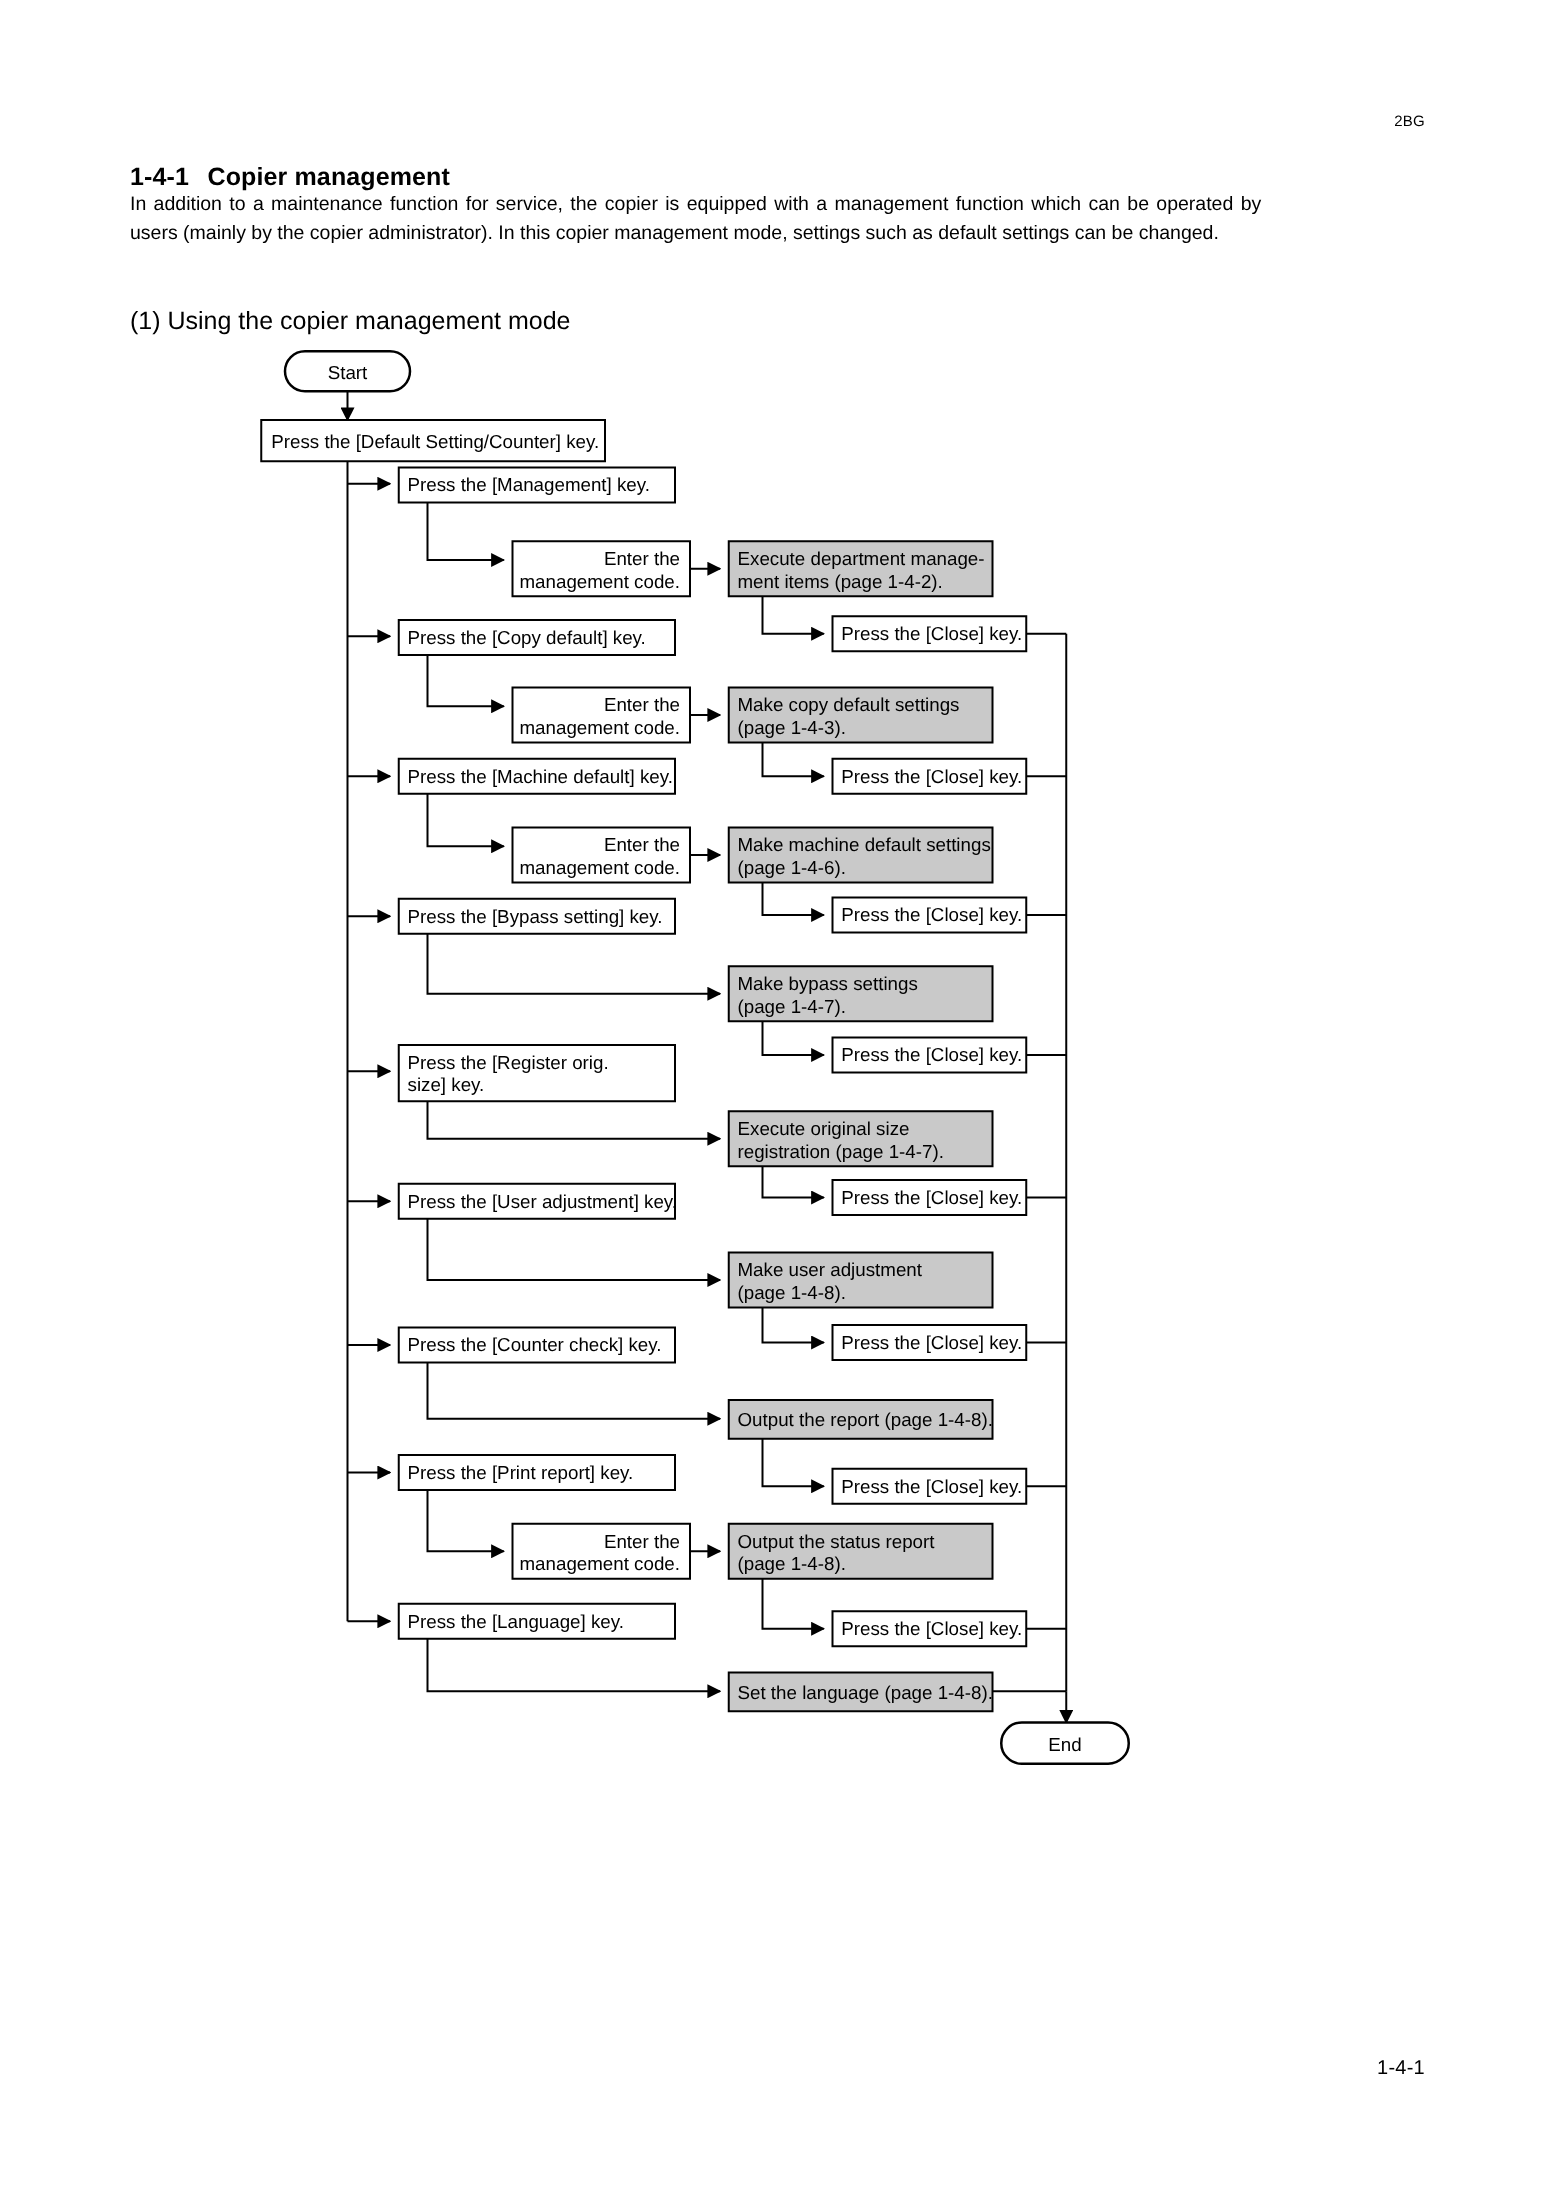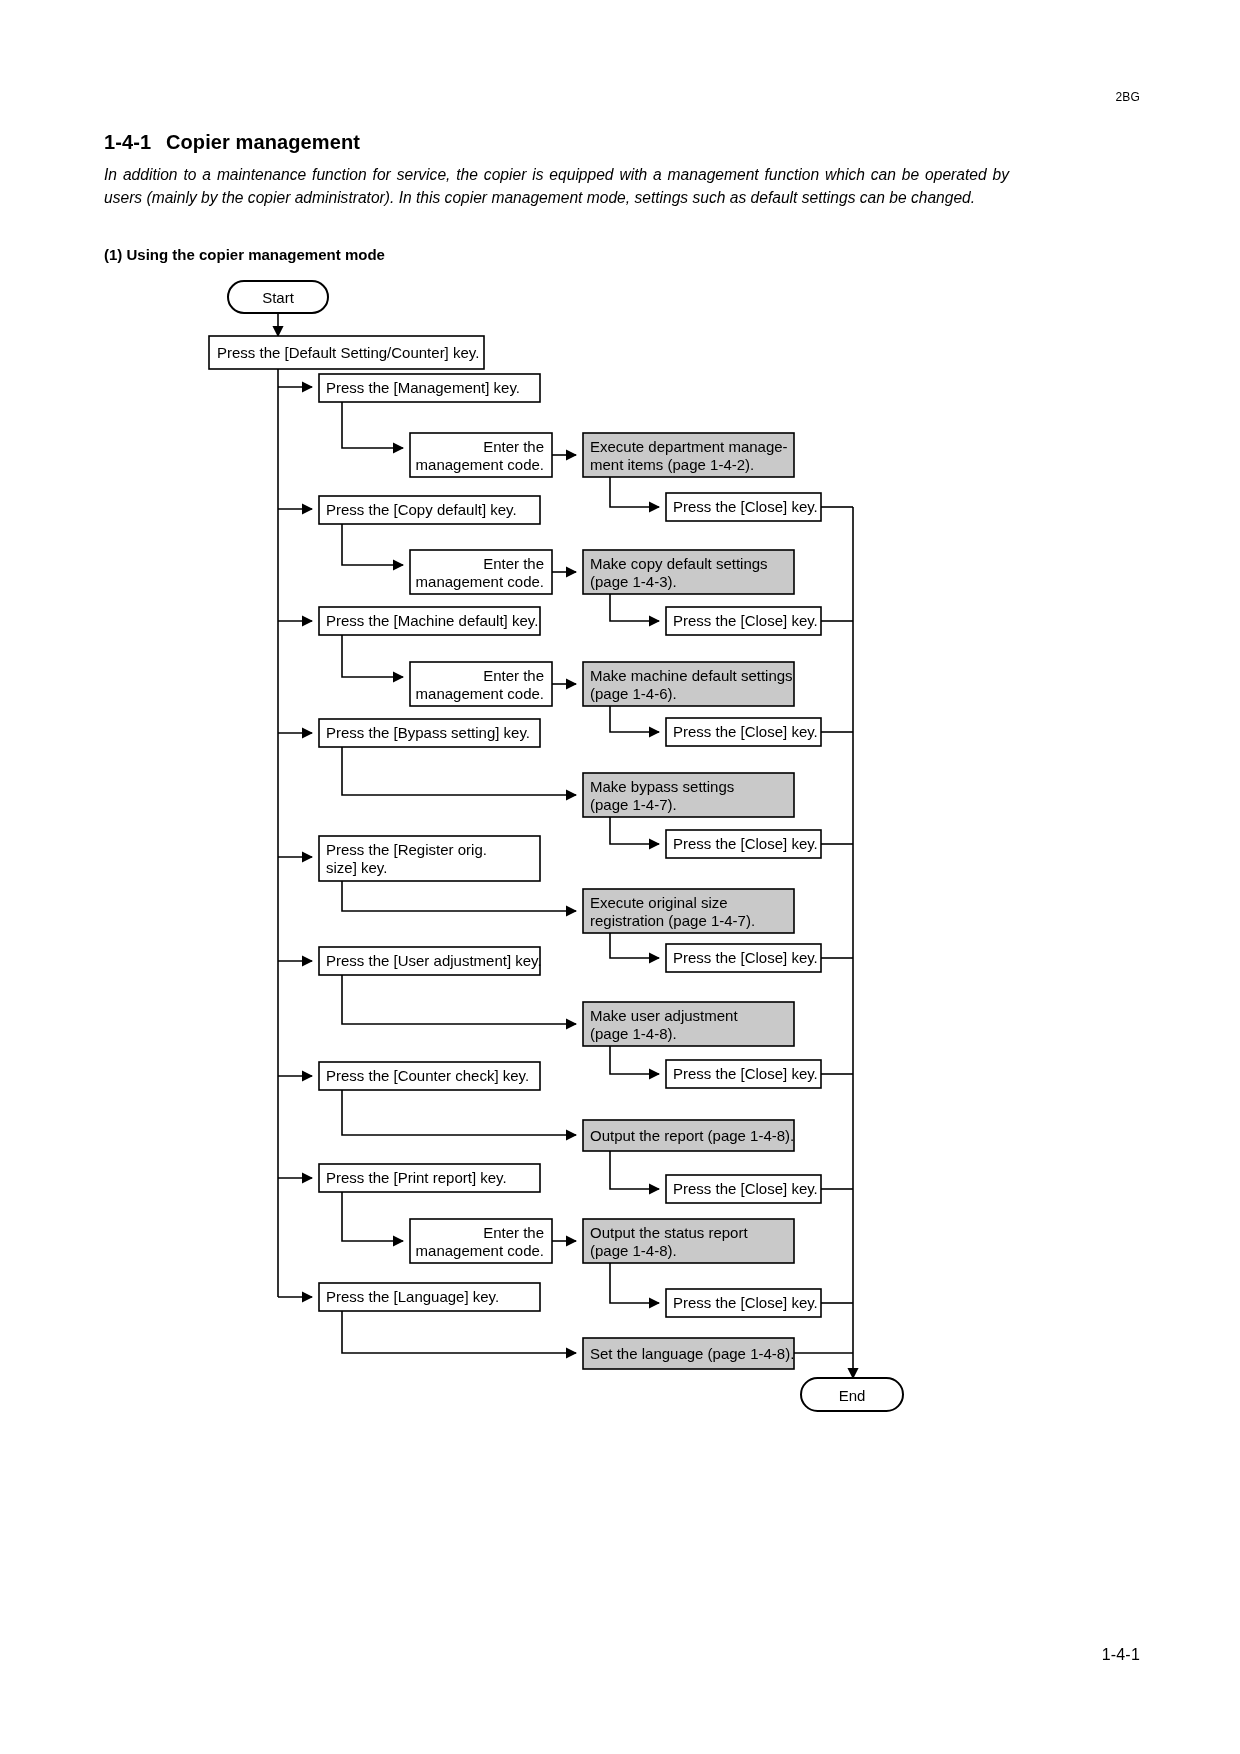--- a/index.html
+++ b/index.html
@@ -41,34 +41,33 @@
     font-weight: bold;
     letter-spacing: 0.1px;
   }
   .section-heading .num {
     display: inline-block;
     min-width: 62px;
   }
   .body-copy {
     position: absolute;
     left: 104px;
-    top: 163px;
+    top: 152px;
     width: 905px;
     font-size: 15.6px;
     line-height: 1.49;
     text-align: justify;
     text-justify: inter-word;
-    font-style: italic;
   }
   .subsection-heading {
     position: absolute;
     left: 104px;
     top: 246px;
-    font-size: 15px;
-    font-weight: bold;
+    font-size: 20px;
+    font-weight: normal;
   }
   .flow-wrap {
     position: absolute;
     left: 0;
     top: 270px;
     width: 1067px;
     height: 1150px;
   }
   svg.flow {
     display: block;

